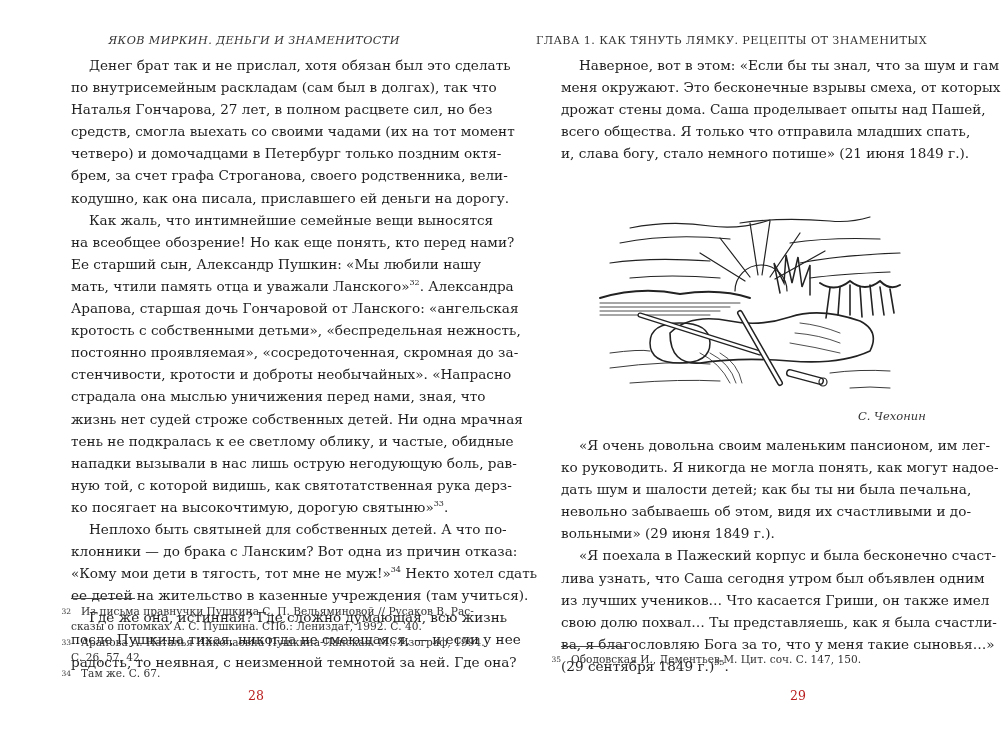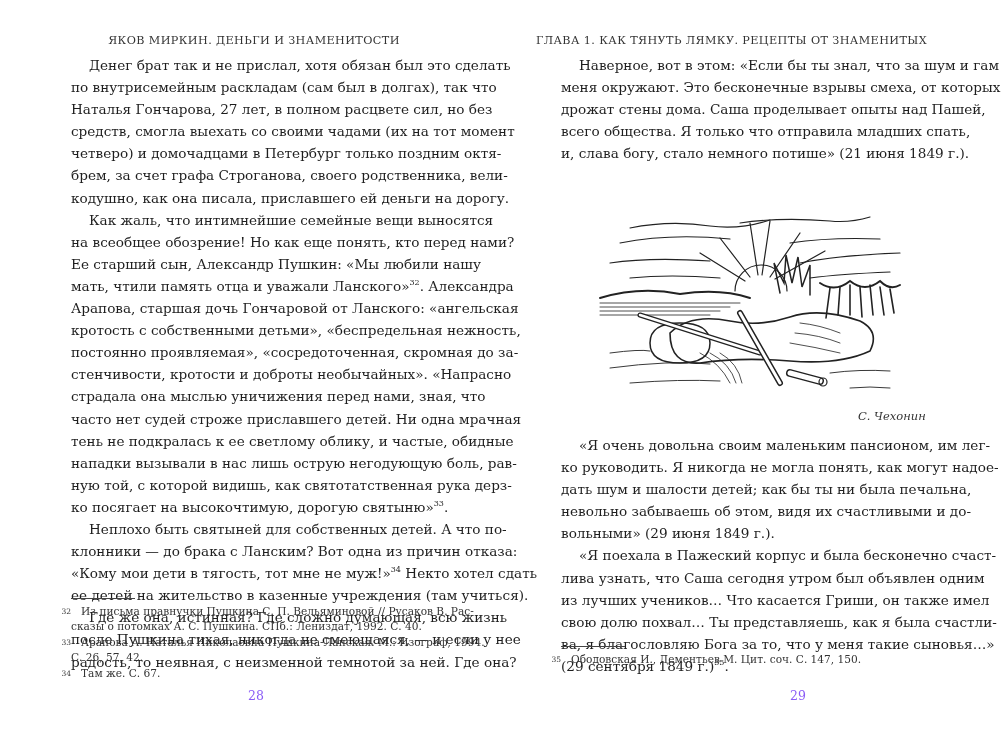--- a/index.html
+++ b/index.html
@@ -3,33 +3,33 @@
 <meta charset="utf-8">
 <style>
   html, body { margin:0; padding:0; background:#ffffff; }
   body { width:1001px; height:751px; position:relative; overflow:hidden;
          font-family:"DejaVu Serif","Liberation Serif",serif; color:#1e1e1e; }
   .page { position:absolute; top:0; height:751px; }
   .page.left { left:0; width:500px; }
   .page.right { left:500px; width:501px; }
   .running-head { position:absolute; top:34px; left:0; right:0; text-align:center;
                   font-size:11.2px; letter-spacing:0.4px; color:#333; }
-  .page.left .running-head { padding-left:8px; }
+  .page.left .running-head { padding-left:8px;font-style:italic; }
   .page.right .running-head { padding-right:38px; }
   .body-text { position:absolute; font-size:13.6px; line-height:22.1px; text-align:justify; }
   .page.left .body-text { left:71px; width:367px; top:54px; }
   .line { display:block; text-align:justify; text-align-last:justify; white-space:nowrap; }
   .line.last { text-align-last:left; }
   .line.indent { padding-left:18px; }
   sup { font-size:8px; line-height:0; vertical-align:super; }
   .rule { position:absolute; height:1px; background:#444; width:64px; }
   .footnotes { position:absolute; font-size:10.6px; line-height:15.4px; color:#333; }
   .fn { display:block; white-space:nowrap; }
   .fn .num { display:inline-block; width:30px; text-align:right; padding-right:10px; font-size:7.5px; vertical-align:top; }
-  .page-number { position:absolute; top:688px; font-size:12.5px; color:#8b5cf6; }
+  .page-number { position:absolute; top:688px; font-size:12.5px; color:#b91c1c; }
   .illustration { position:absolute; left:590px; top:203px; width:330px; height:200px; }
   .caption { position:absolute; left:858px; top:409px; font-style:italic; font-size:11.5px; color:#333; }
 </style>
 </head>
 <body>
 
 <div class="page left">
   <div class="running-head">ЯКОВ МИРКИН. ДЕНЬГИ И ЗНАМЕНИТОСТИ</div>
   <div class="body-text" id="left-body">
       <span class="line indent"><span>Денег брат так и не прислал, хотя обязан был это сделать</span></span>
@@ -41,21 +41,21 @@
       <span class="line last"><span>кодушно, как она писала, приславшего ей деньги на дорогу.</span></span>
       <span class="line indent"><span>Как жаль, что интимнейшие семейные вещи выносятся</span></span>
       <span class="line"><span>на всеобщее обозрение! Но как еще понять, кто перед нами?</span></span>
       <span class="line"><span>Ее старший сын, Александр Пушкин: «Мы любили нашу</span></span>
       <span class="line"><span>мать, чтили память отца и уважали Ланского»</span><sup>32</sup>. Александра</span>
       <span class="line"><span>Арапова, старшая дочь Гончаровой от Ланского: «ангельская</span></span>
       <span class="line"><span>кротость с собственными детьми», «беспредельная нежность,</span></span>
       <span class="line"><span>постоянно проявляемая», «сосредоточенная, скромная до за-</span></span>
       <span class="line"><span>стенчивости, кротости и доброты необычайных». «Напрасно</span></span>
       <span class="line"><span>страдала она мыслью уничижения перед нами, зная, что</span></span>
-      <span class="line"><span>часто нет судей строже приславшего детей. Ни одна мрачная</span></span>
+      <span class="line"><span>жизнь нет судей строже собственных детей. Ни одна мрачная</span></span>
       <span class="line"><span>тень не подкралась к ее светлому облику, и частые, обидные</span></span>
       <span class="line"><span>нападки вызывали в нас лишь острую негодующую боль, рав-</span></span>
       <span class="line"><span>ную той, с которой видишь, как святотатственная рука дерз-</span></span>
       <span class="line last"><span>ко посягает на высокочтимую, дорогую святыню»</span><sup>33</sup>.</span>
       <span class="line indent"><span>Неплохо быть святыней для собственных детей. А что по-</span></span>
       <span class="line"><span>клонники — до брака с Ланским? Вот одна из причин отказа:</span></span>
       <span class="line"><span>«Кому мои дети в тягость, тот мне не муж!»</span><sup>34</sup> Некто хотел сдать</span>
       <span class="line last"><span>ее детей на жительство в казенные учреждения (там учиться).</span></span>
       <span class="line indent"><span>Где же она, истинная? Где сложно думающая, всю жизнь</span></span>
       <span class="line"><span>после Пушкина тихая, никогда не смеющаяся, — и если у нее</span></span>

